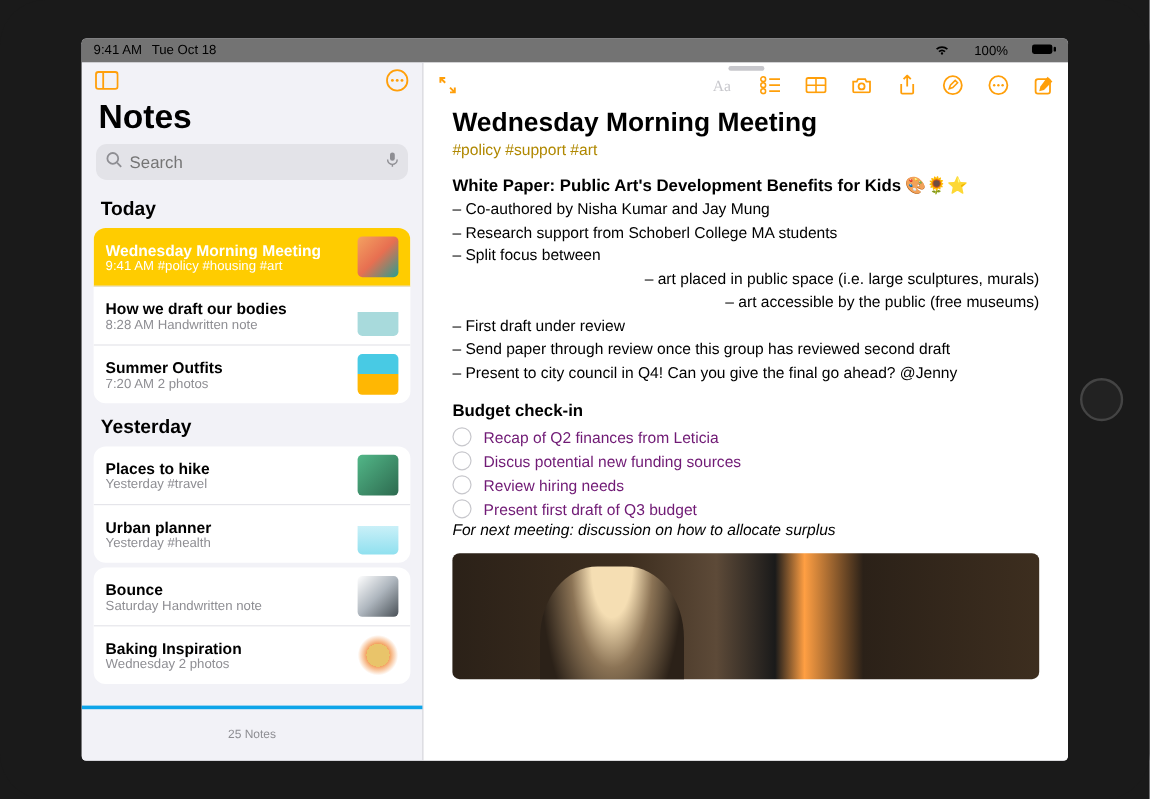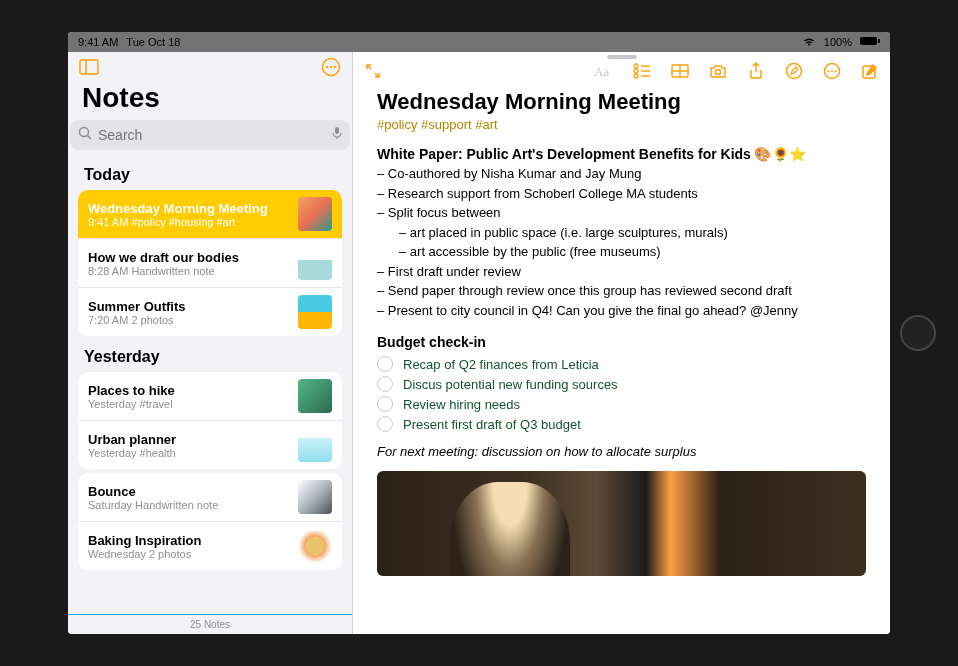--- a/index.html
+++ b/index.html
@@ -48,21 +48,21 @@
       display: flex;
       align-items: center;
       justify-content: space-between;
       padding: 0 10px;
       font-size: 11px;
       font-weight: 400;
       color: #000;
       background: #737373;
     }
     .status-left { display: flex; gap: 8px; }
-    .status-right { display: flex; gap: 8px; align-items: flex-end; }
+    .status-right { display: flex; gap: 20px; align-items: flex-end; }
     .wifi-icon, .battery-icon { display: inline-block; }
     .content-wrapper {
       flex: 1;
       display: flex;
       overflow: hidden;
     }
     
     .sidebar {
       width: 285px;
       background: #f2f2f7;
@@ -84,21 +84,21 @@
       justify-content: center;
       cursor: pointer;
     }
     .sidebar-title {
       font-size: 28px;
       font-weight: 700;
       padding: 2px 14px 6px;
       color: #000;
     }
     .search-wrapper {
-      padding: 0 2px 8px;
+      padding: 0 12px 8px;
     }
     .search-bar {
       background: #e3e3e8;
       border-radius: 9px;
       height: 30px;
       display: flex;
       align-items: center;
       padding: 0 8px;
       gap: 6px;
     }
@@ -169,22 +169,22 @@
     .thumb2 { background: linear-gradient(180deg,#fff 40%,#a8dadc 40%); }
     .thumb3 { background: linear-gradient(180deg,#48cae4 50%,#ffb703 50%); }
     .thumb4 { background: linear-gradient(135deg,#52b788,#2d6a4f); }
     .thumb5 { background: linear-gradient(180deg,#fff 30%,#caf0f8 30%,#90e0ef); }
     .thumb6 { background: linear-gradient(135deg,#fff,#adb5bd,#495057); }
     .thumb7 { background: radial-gradient(circle,#e9c46a 40%,#f4a261 40%,#fff 70%); border-radius: 50%; }
     .sidebar-footer {
       text-align: center;
       font-size: 10px;
       color: #8e8e93;
-      padding: 4px 0;
-      border-top: 1px solid #0ea5e9;
+      padding: 16px 0;
+      border-top: 3px solid #0ea5e9;
     }
     
     .main {
       flex: 1;
       background: #fff;
       display: flex;
       flex-direction: column;
       position: relative;
     }
     .drag-hint {
@@ -238,42 +238,41 @@
       font-size: 14px;
       font-weight: 700;
       color: #000;
       margin-bottom: 2px;
     }
     .note-line {
       font-size: 13px;
       color: #000;
       line-height: 1.5;
     }
-    .note-indent { padding-left: 22px; }
+    .note-indent { padding-left: 22px; text-align: right; }
     .note-checklist { margin-top: 4px; }
     .check-item {
       display: flex;
       align-items: center;
       gap: 10px;
       font-size: 13px;
-      color: #14532d;
+      color: #701a75;
       padding: 2px 0;
     }
     .check-circle {
       width: 16px;
       height: 16px;
       border: 1.5px solid #c7c7cc;
       border-radius: 50%;
       flex-shrink: 0;
     }
     .note-italic {
       font-style: italic;
       font-size: 13px;
       color: #000;
-      margin-top: 10px;
     }
     .note-image {
       width: 100%;
       height: 105px;
       margin-top: 12px;
       border-radius: 6px;
       background: linear-gradient(90deg,#2b2118 0%,#3d2e1f 30%,#5d4a38 45%,#1a1a1a 55%,#ff9f43 60%,#2b2118 70%,#3d2e1f 100%);
       position: relative;
       overflow: hidden;
     }

